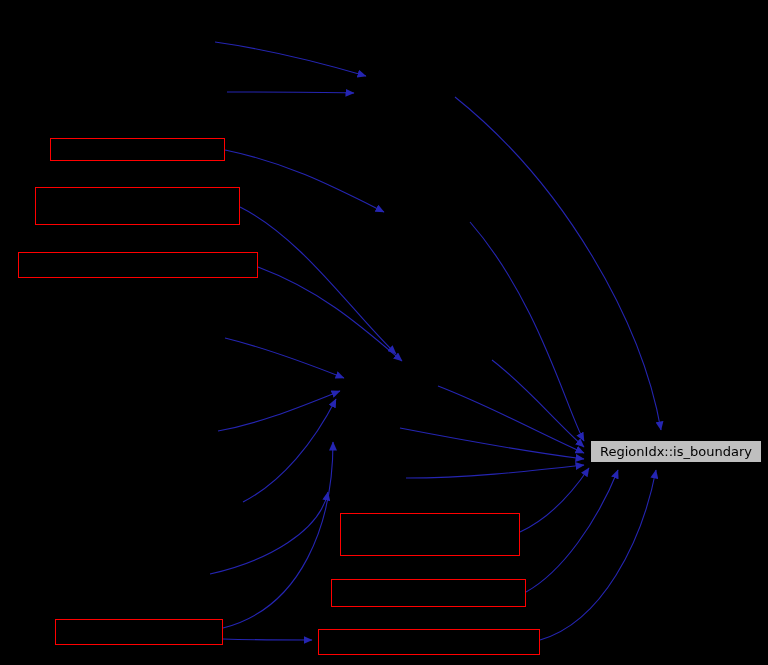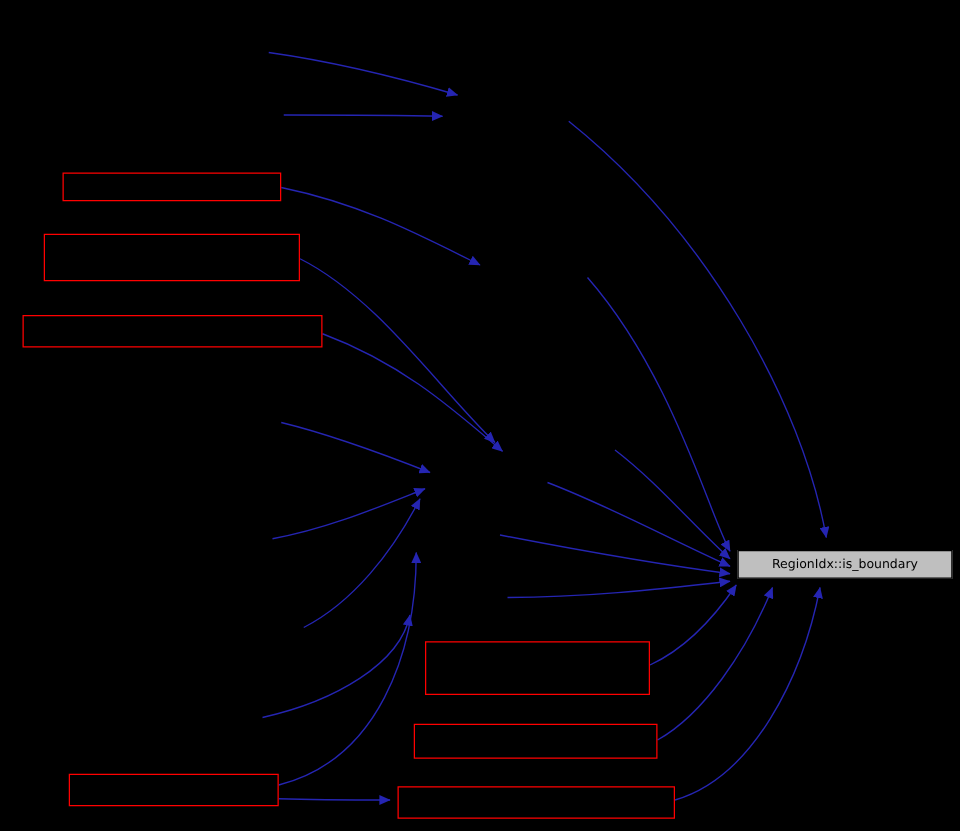--- a/index.html
+++ b/index.html
@@ -30,21 +30,21 @@
     align-items: center;
     justify-content: center;
     font-size: 12px;
     white-space: nowrap;
     overflow: hidden;
   }
   .node.caller {
     background: transparent;
   }
   .node.target {
-    font-size: 10px;
+    font-size: 13px;
     text-align: right;
   }
 </style>
 </head>
 <body style="background: rgb(0, 0, 0);">
 
 <div class="graph-canvas">
   <svg class="edge-layer" width="768" height="665" viewBox="0 0 768 665" xmlns="http://www.w3.org/2000/svg">
     <defs>
       <marker id="arrowhead" markerWidth="10" markerHeight="8" refX="8.5" refY="4" orient="auto" markerUnits="userSpaceOnUse">

